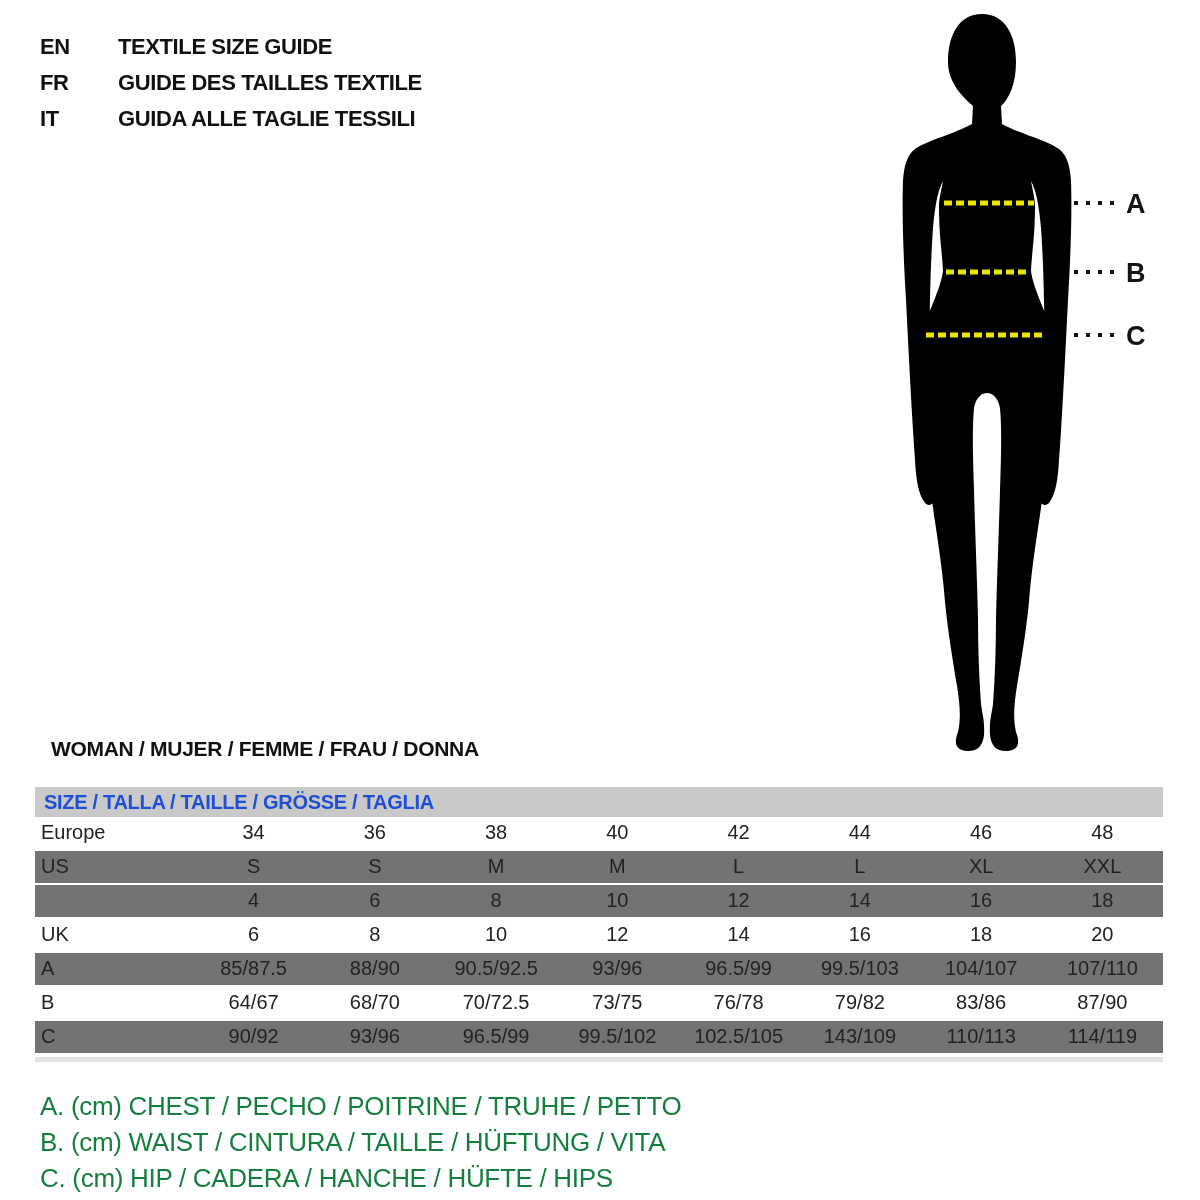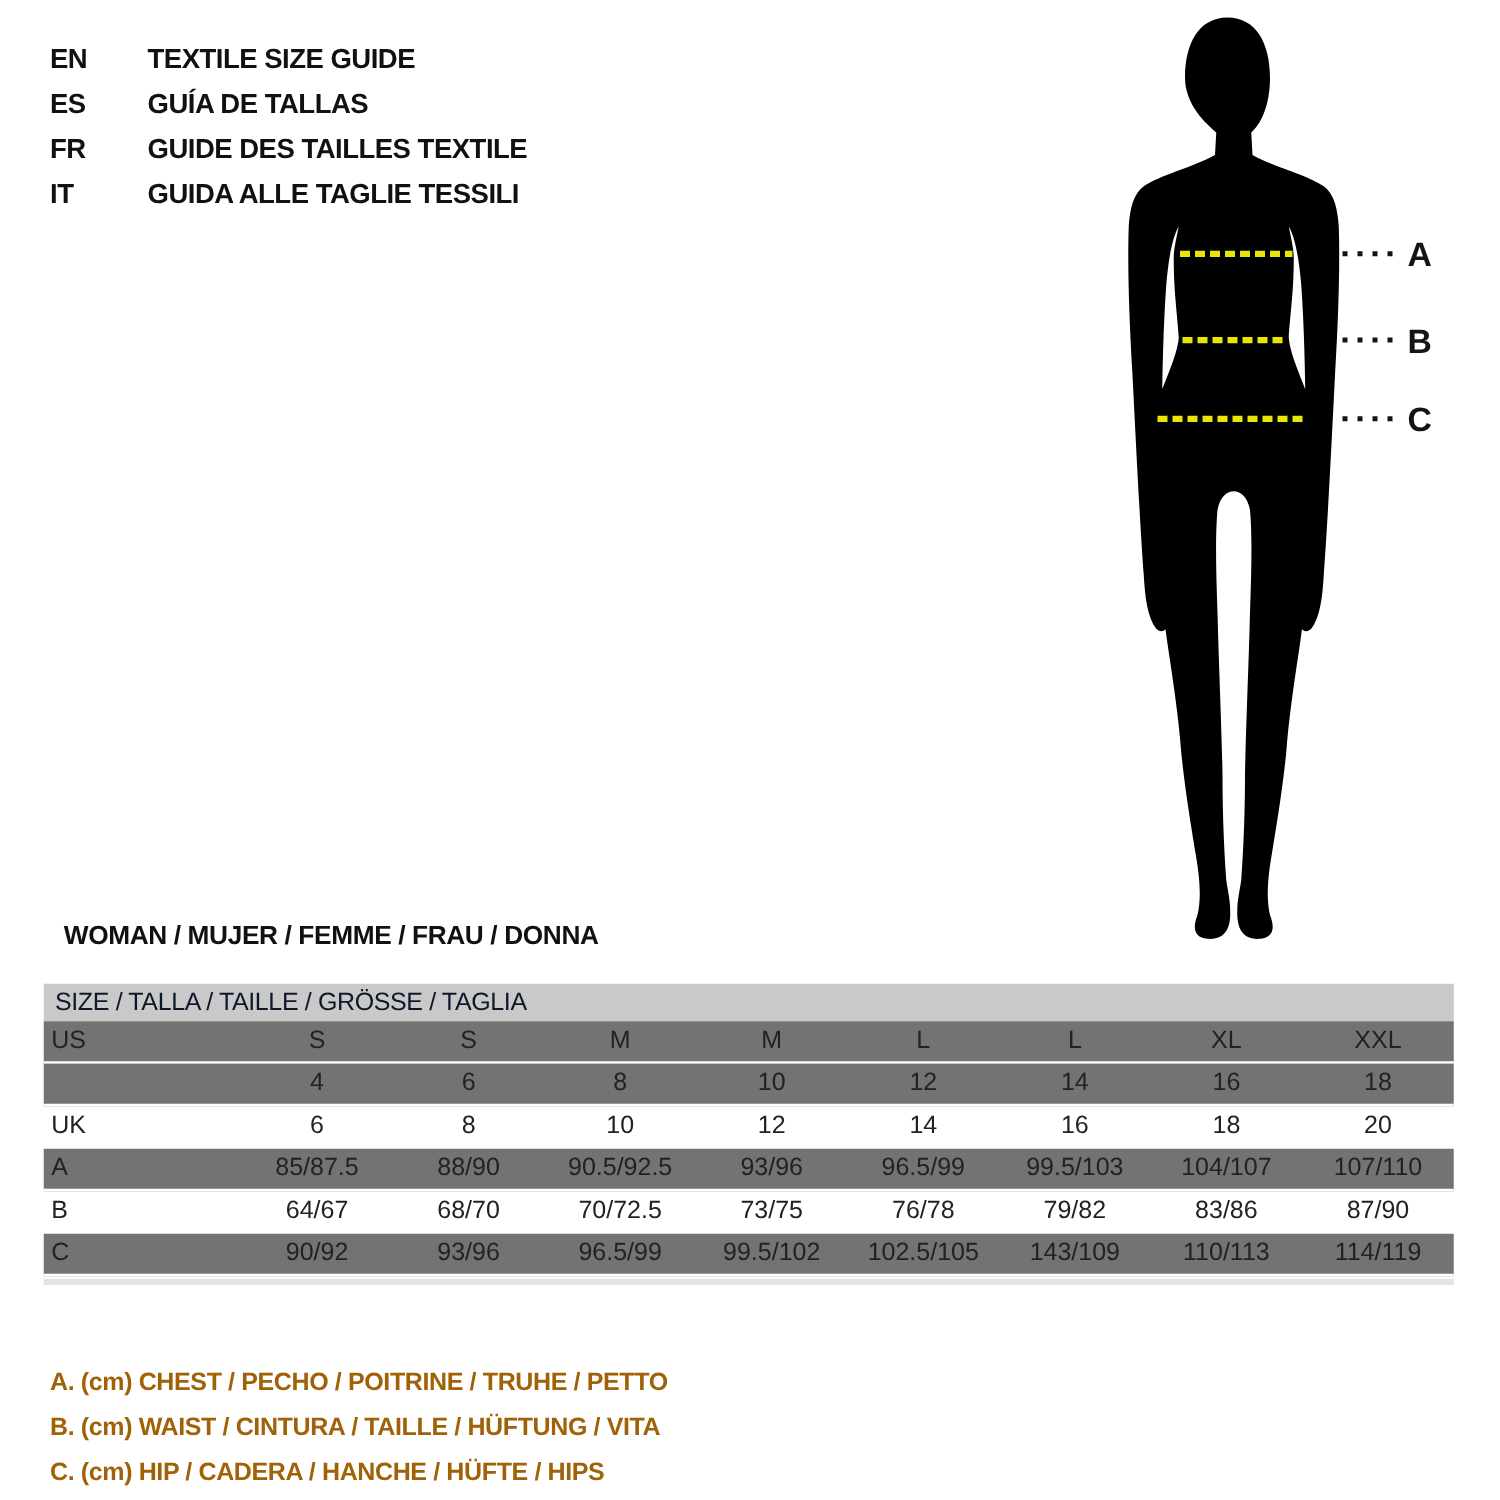--- a/index.html
+++ b/index.html
@@ -18,47 +18,43 @@
   .figure-wrap { position:absolute; left:860px; top:0; width:340px; height:760px; }
   .measure-label { font-family:"Liberation Sans", sans-serif; font-size:27px;
                    font-weight:bold; fill:#141414; }
 
   
   .woman-label { position:absolute; left:40px; top:737px;
                  font-weight:bold; font-size:21px; letter-spacing:-0.3px; color:#111;margin-left:11px; }
 
   
   .size-table { position:absolute; left:35px; top:787px; width:1128px; font-size:20px; }
-  .table-header { height:30px; line-height:30px; background:#c9c9c9; color:#0f172a;
-                  font-weight:normal; padding-left:9px; letter-spacing:-0.3px; }
+  .table-header { height:30px; line-height:30px; background:#c9c9c9; color:#1d4ed8;
+                  font-weight:bold; padding-left:9px; letter-spacing:-0.3px; }
   .trow { display:grid; grid-template-columns:158px repeat(8, 1fr);
           height:32px; line-height:30px; border-bottom:2px solid #ffffff; }
   .trow.shaded { background:#737373; }
   .tcell { text-align:center; color:#222; }
   .tcell.label { text-align:left; padding-left:6px; }
   .table-footer-bar { height:5px; background:#e3e3e3; margin-top:2px; }
 
   
   .legend-block { position:absolute; left:40px; top:1088px; }
-  .legend-line { height:36px; line-height:36px; font-weight:bold;
-                 font-size:20px; letter-spacing:-0.3px; color:#a16207; }
+  .legend-line { height:36px; line-height:36px; font-weight:normal;
+                 font-size:26px; letter-spacing:-0.3px; color:#15803d; }
 </style>
 </head>
 <body>
 
 <div class="page">
 
   <div class="lang-block" id="lang-block">
       <div class="lang-row">
         <span class="lang-code">EN</span>
         <span class="lang-label">TEXTILE SIZE GUIDE</span>
-      </div>
-      <div class="lang-row">
-        <span class="lang-code">ES</span>
-        <span class="lang-label">GUÍA DE TALLAS</span>
       </div>
       <div class="lang-row">
         <span class="lang-code">FR</span>
         <span class="lang-label">GUIDE DES TAILLES TEXTILE</span>
       </div>
       <div class="lang-row">
         <span class="lang-code">IT</span>
         <span class="lang-label">GUIDA ALLE TAGLIE TESSILI</span>
       </div>
     </div>
@@ -132,20 +128,31 @@
       <text class="measure-label" x="266" y="282">B</text>
       <text class="measure-label" x="266" y="345">C</text>
     </svg>
   </div>
 
   <div class="woman-label">WOMAN / MUJER / FEMME / FRAU / DONNA</div>
 
   <div class="size-table">
     <div class="table-header">SIZE / TALLA / TAILLE / GRÖSSE / TAGLIA</div>
     <div id="table-rows">
+        <div class="trow">
+          <div class="tcell label">Europe</div>
+          <div class="tcell">34</div>
+          <div class="tcell">36</div>
+          <div class="tcell">38</div>
+          <div class="tcell">40</div>
+          <div class="tcell">42</div>
+          <div class="tcell">44</div>
+          <div class="tcell">46</div>
+          <div class="tcell">48</div>
+        </div>
         <div class="trow shaded">
           <div class="tcell label">US</div>
           <div class="tcell">S</div>
           <div class="tcell">S</div>
           <div class="tcell">M</div>
           <div class="tcell">M</div>
           <div class="tcell">L</div>
           <div class="tcell">L</div>
           <div class="tcell">XL</div>
           <div class="tcell">XXL</div>

